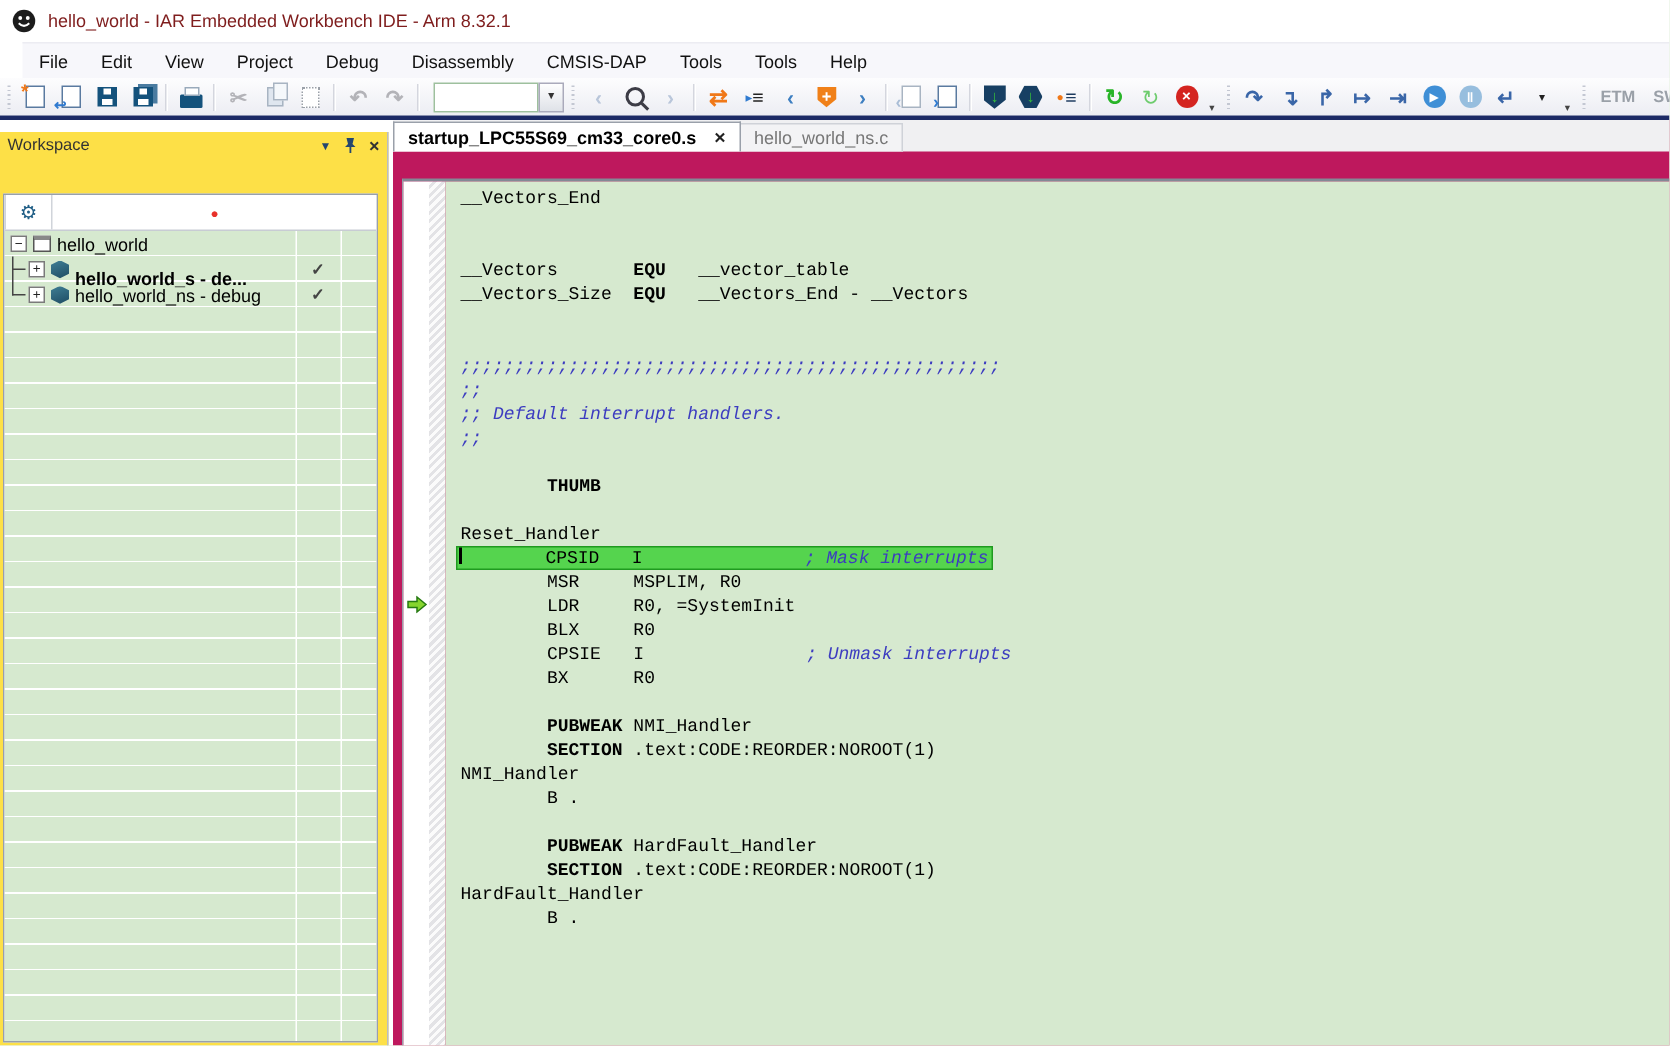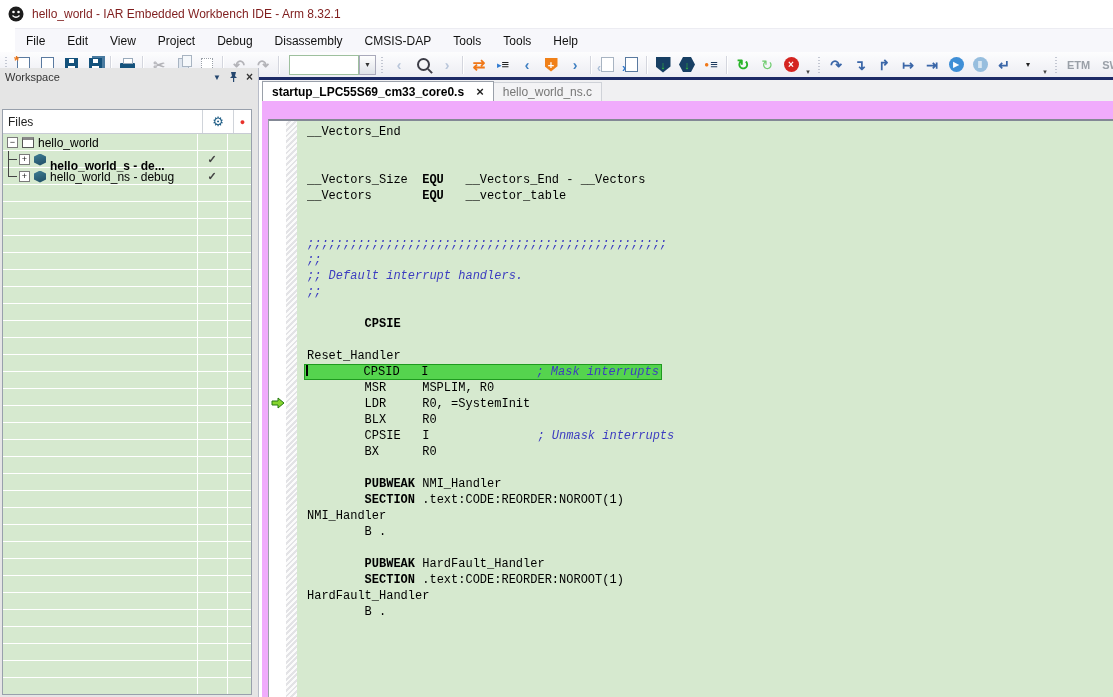--- a/index.html
+++ b/index.html
@@ -72,21 +72,21 @@
   .stopico{width:15px;height:15px;border-radius:50%;background:#d42420;color:#fff;font-size:10px;
            font-weight:bold;display:flex;align-items:center;justify-content:center;line-height:15px;}
   .stepb{color:#3a66a8;font-size:14px;font-weight:bold;}
   .goico{width:15px;height:15px;border-radius:50%;background:#3f8fd6;color:#fff;font-size:8px;
          display:flex;align-items:center;justify-content:center;}
   .pauseico{width:15px;height:15px;border-radius:50%;background:#97bede;color:#fff;font-size:9px;
             font-weight:bold;display:flex;align-items:center;justify-content:center;}
   .ddico{font-size:8px;color:#222;}
   .ttxtbtn{font-size:11px;color:#9aa0a8;font-weight:bold;padding:0 6px;flex:none;}
   
-  .workspace{position:absolute;left:0;top:68px;width:258px;bottom:0;background:#e5e5e5;
+  .workspace{position:absolute;left:0;top:88px;width:258px;bottom:0;background:#fde047;
              border-right:1px solid #b8bcc8;}
   .ws-header{height:18px;display:flex;align-items:center;font-size:11px;color:#333;padding:0 5px;gap:8px;}
   .ws-header .sp{flex:1;}
   .ws-hicon{color:#24466e;font-size:8px;cursor:default;}
   .ws-close{color:#333;font-size:12px;font-weight:bold;}
   .ws-combo{margin:0 5px 3px 3px;height:19px;background:#fff;border:1px solid #94a7b8;
             display:flex;align-items:center;font-size:11px;color:#111;padding:0 5px;}
   .wschev{width:6px;height:6px;border-right:1px solid #7a8aa0;border-bottom:1px solid #7a8aa0;
           transform:rotate(45deg);margin-left:auto;margin-top:-3px;}
   .ws-table{position:absolute;left:2px;right:6px;top:41px;bottom:2px;background:#fff;
@@ -110,21 +110,21 @@
   .conn.last::before{height:9px;}
   .conn::after{content:"";position:absolute;left:0;top:8px;width:9px;height:1px;background:#444;}
   .ws-doc-ico{width:12px;height:11px;background:#fff;border:1px solid #555;border-top:3px solid #888;
               flex:none;margin-right:4px;box-sizing:border-box;}
   .hexico{width:12px;height:12px;background:linear-gradient(160deg,#3f7e94,#1d4a62);flex:none;margin-right:4px;
           clip-path:polygon(50% 0,100% 25%,100% 75%,50% 100%,0 75%,0 25%);}
   .tlabel{overflow:hidden;}
   .tcheck{position:absolute;left:194px;width:30px;text-align:center;color:#444;font-weight:bold;font-size:11px;}
   .rootpad{margin-left:4px;}
   
-  .editor{position:absolute;left:262px;top:80px;right:0;bottom:0;background:#f0abfc;}
+  .editor{position:absolute;left:262px;top:80px;right:0;bottom:0;background:#be185d;}
   .tabbar{height:21px;display:flex;align-items:flex-end;background:#f0f0f2;}
   .tab{display:flex;align-items:center;font-size:12px;padding:0 9px;height:20px;box-sizing:border-box;}
   .tab.active{background:#fff;border:1px solid #9aa0aa;border-bottom:none;font-weight:bold;gap:12px;color:#000;}
   .tab.inactive{color:#777;background:#f3f3f5;border-top:1px solid #cfd2d8;border-right:1px solid #cfd2d8;height:19px;}
   .tabx{font-size:13px;color:#222;font-weight:bold;}
   .codebox{position:absolute;left:6px;top:39px;right:0;bottom:0;border-top:2px solid #838895;
            border-left:1px solid #9aa0aa;display:flex;}
   .gutter{width:17px;background:#fff;position:relative;flex:none;}
   .hatch{width:11px;flex:none;
          background:repeating-linear-gradient(135deg,#fbfbfb 0 2px,#e3e3e6 2px 4px);}
@@ -314,21 +314,20 @@
     <span class="sp"></span>
     <span class="ws-hicon">▼</span>
     <svg width="9" height="12">
       <path d="M2 1 L7 1 L6 5 L8 7 L1 7 L3 5 Z" fill="#24466e"></path>
       <rect x="4" y="7" width="1.2" height="4" fill="#24466e"></rect>
     </svg>
     <span class="ws-close">×</span>
   </div>
   <div class="ws-table">
     <div class="ft-header">
-      <span class="ft-c1">Files</span>
       <span class="ft-c2">
           <span class="gearico">⚙</span>
         </span>
       <span class="ft-c3">
           <span class="reddot">●</span>
         </span>
     </div>
     <div class="ft-body">
       <div class="vline" style="left:194px;"></div>
       <div class="vline" style="left:224px;"></div>
@@ -369,30 +368,30 @@
     <div class="gutter">
       <svg class="cs-arrow" width="14" height="12" style="top: 276px;">
         <path d="M1 4 H7 V1 L13 6 L7 11 V8 H1 Z" fill="#86d42e" stroke="#267a12" stroke-width="1"></path>
       </svg>
     </div>
     <div class="hatch"></div>
     <div class="codearea">
         <div class="cl"><span>__Vectors_End</span></div>
         <div class="cl"></div>
         <div class="cl"></div>
+        <div class="cl"><span>__Vectors       </span><span class="kw">EQU</span><span>   __vector_table</span></div>
         <div class="cl"><span>__Vectors_Size  </span><span class="kw">EQU</span><span>   __Vectors_End - __Vectors</span></div>
-        <div class="cl"><span>__Vectors       </span><span class="kw">EQU</span><span>   __vector_table</span></div>
         <div class="cl"></div>
         <div class="cl"></div>
         <div class="cl"><span class="cm">;;;;;;;;;;;;;;;;;;;;;;;;;;;;;;;;;;;;;;;;;;;;;;;;;;</span></div>
         <div class="cl"><span class="cm">;;</span></div>
         <div class="cl"><span class="cm">;; Default interrupt handlers.</span></div>
         <div class="cl"><span class="cm">;;</span></div>
         <div class="cl"></div>
-        <div class="cl"><span>        </span><span class="kw">CPSIE</span></div>
+        <div class="cl"><span>        </span><span class="kw">THUMB</span></div>
         <div class="cl"></div>
         <div class="cl"><span>Reset_Handler</span></div>
         <div class="cl"><span class="hlbox"><span class="caret"></span><span>        CPSID   I               </span><span class="cm">; Mask interrupts</span></span></div>
         <div class="cl"><span>        MSR     MSPLIM, R0</span></div>
         <div class="cl"><span>        LDR     R0, =SystemInit</span></div>
         <div class="cl"><span>        BLX     R0</span></div>
         <div class="cl"><span>        CPSIE   I               </span><span class="cm">; Unmask interrupts</span></div>
         <div class="cl"><span>        BX      R0</span></div>
         <div class="cl"></div>
         <div class="cl"><span>        </span><span class="kw">PUBWEAK</span><span> NMI_Handler</span></div>

